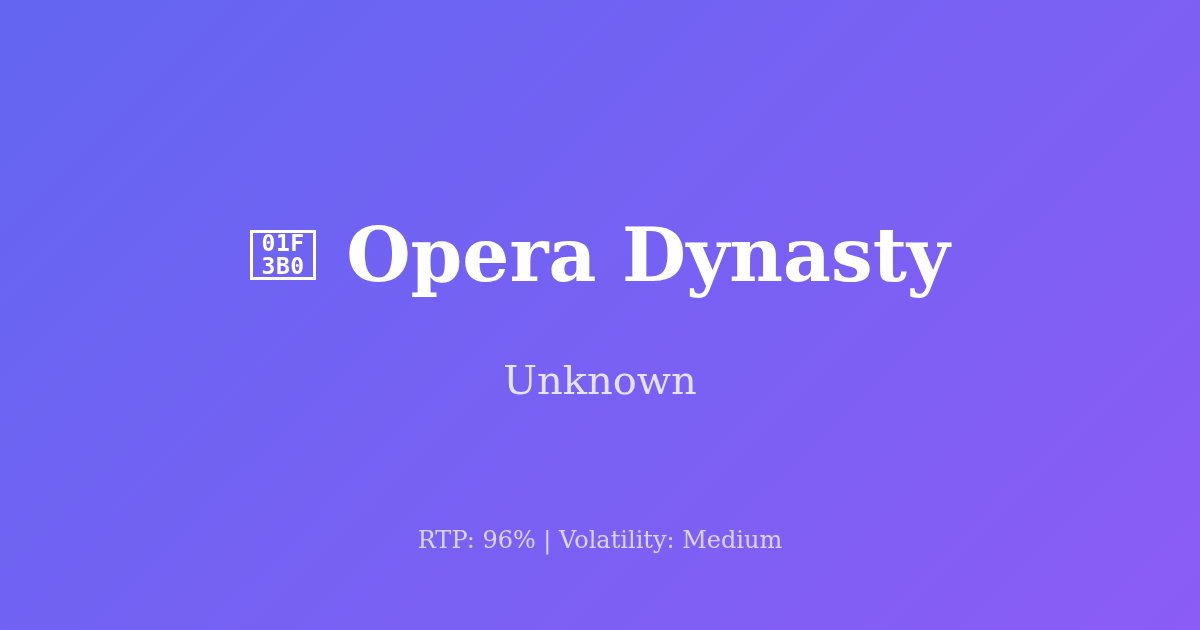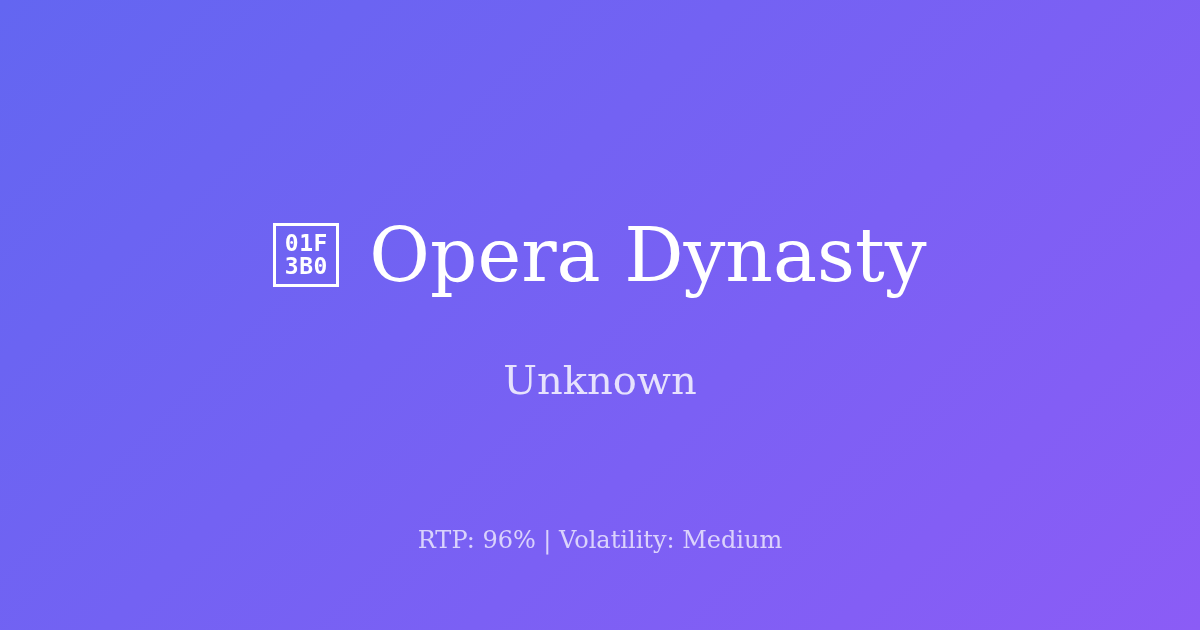--- a/index.html
+++ b/index.html
@@ -36,41 +36,41 @@
     gap: 30px;
     margin: 0;
     padding: 0 40px;
     transform: translateY(-36px);
   }
 
   .tofu-glyph {
     flex: none;
     box-sizing: border-box;
     width: 66px;
-    height: 64px;
+    height: 50px;
     border: 3px solid #ffffff;
     display: flex;
     flex-direction: column;
     align-items: center;
     justify-content: center;
     font-family: "DejaVu Sans Mono", "Liberation Mono", monospace;
     font-weight: 700;
     line-height: 1.0;
     color: #ffffff;
     letter-spacing: 0.5px;
   }
 
   .tofu-glyph .tofu-line {
     font-size: 23px;
     display: block;
   }
 
   .title-text {
     font-family: "DejaVu Serif", "Liberation Serif", serif;
-    font-weight: 400;
+    font-weight: 700;
     font-size: 74px;
     line-height: 1.06;
     color: #ffffff;
     white-space: nowrap;
     letter-spacing: 0px;
   }
 
   
   .subtitle {
     font-family: "DejaVu Serif", "Liberation Serif", serif;

